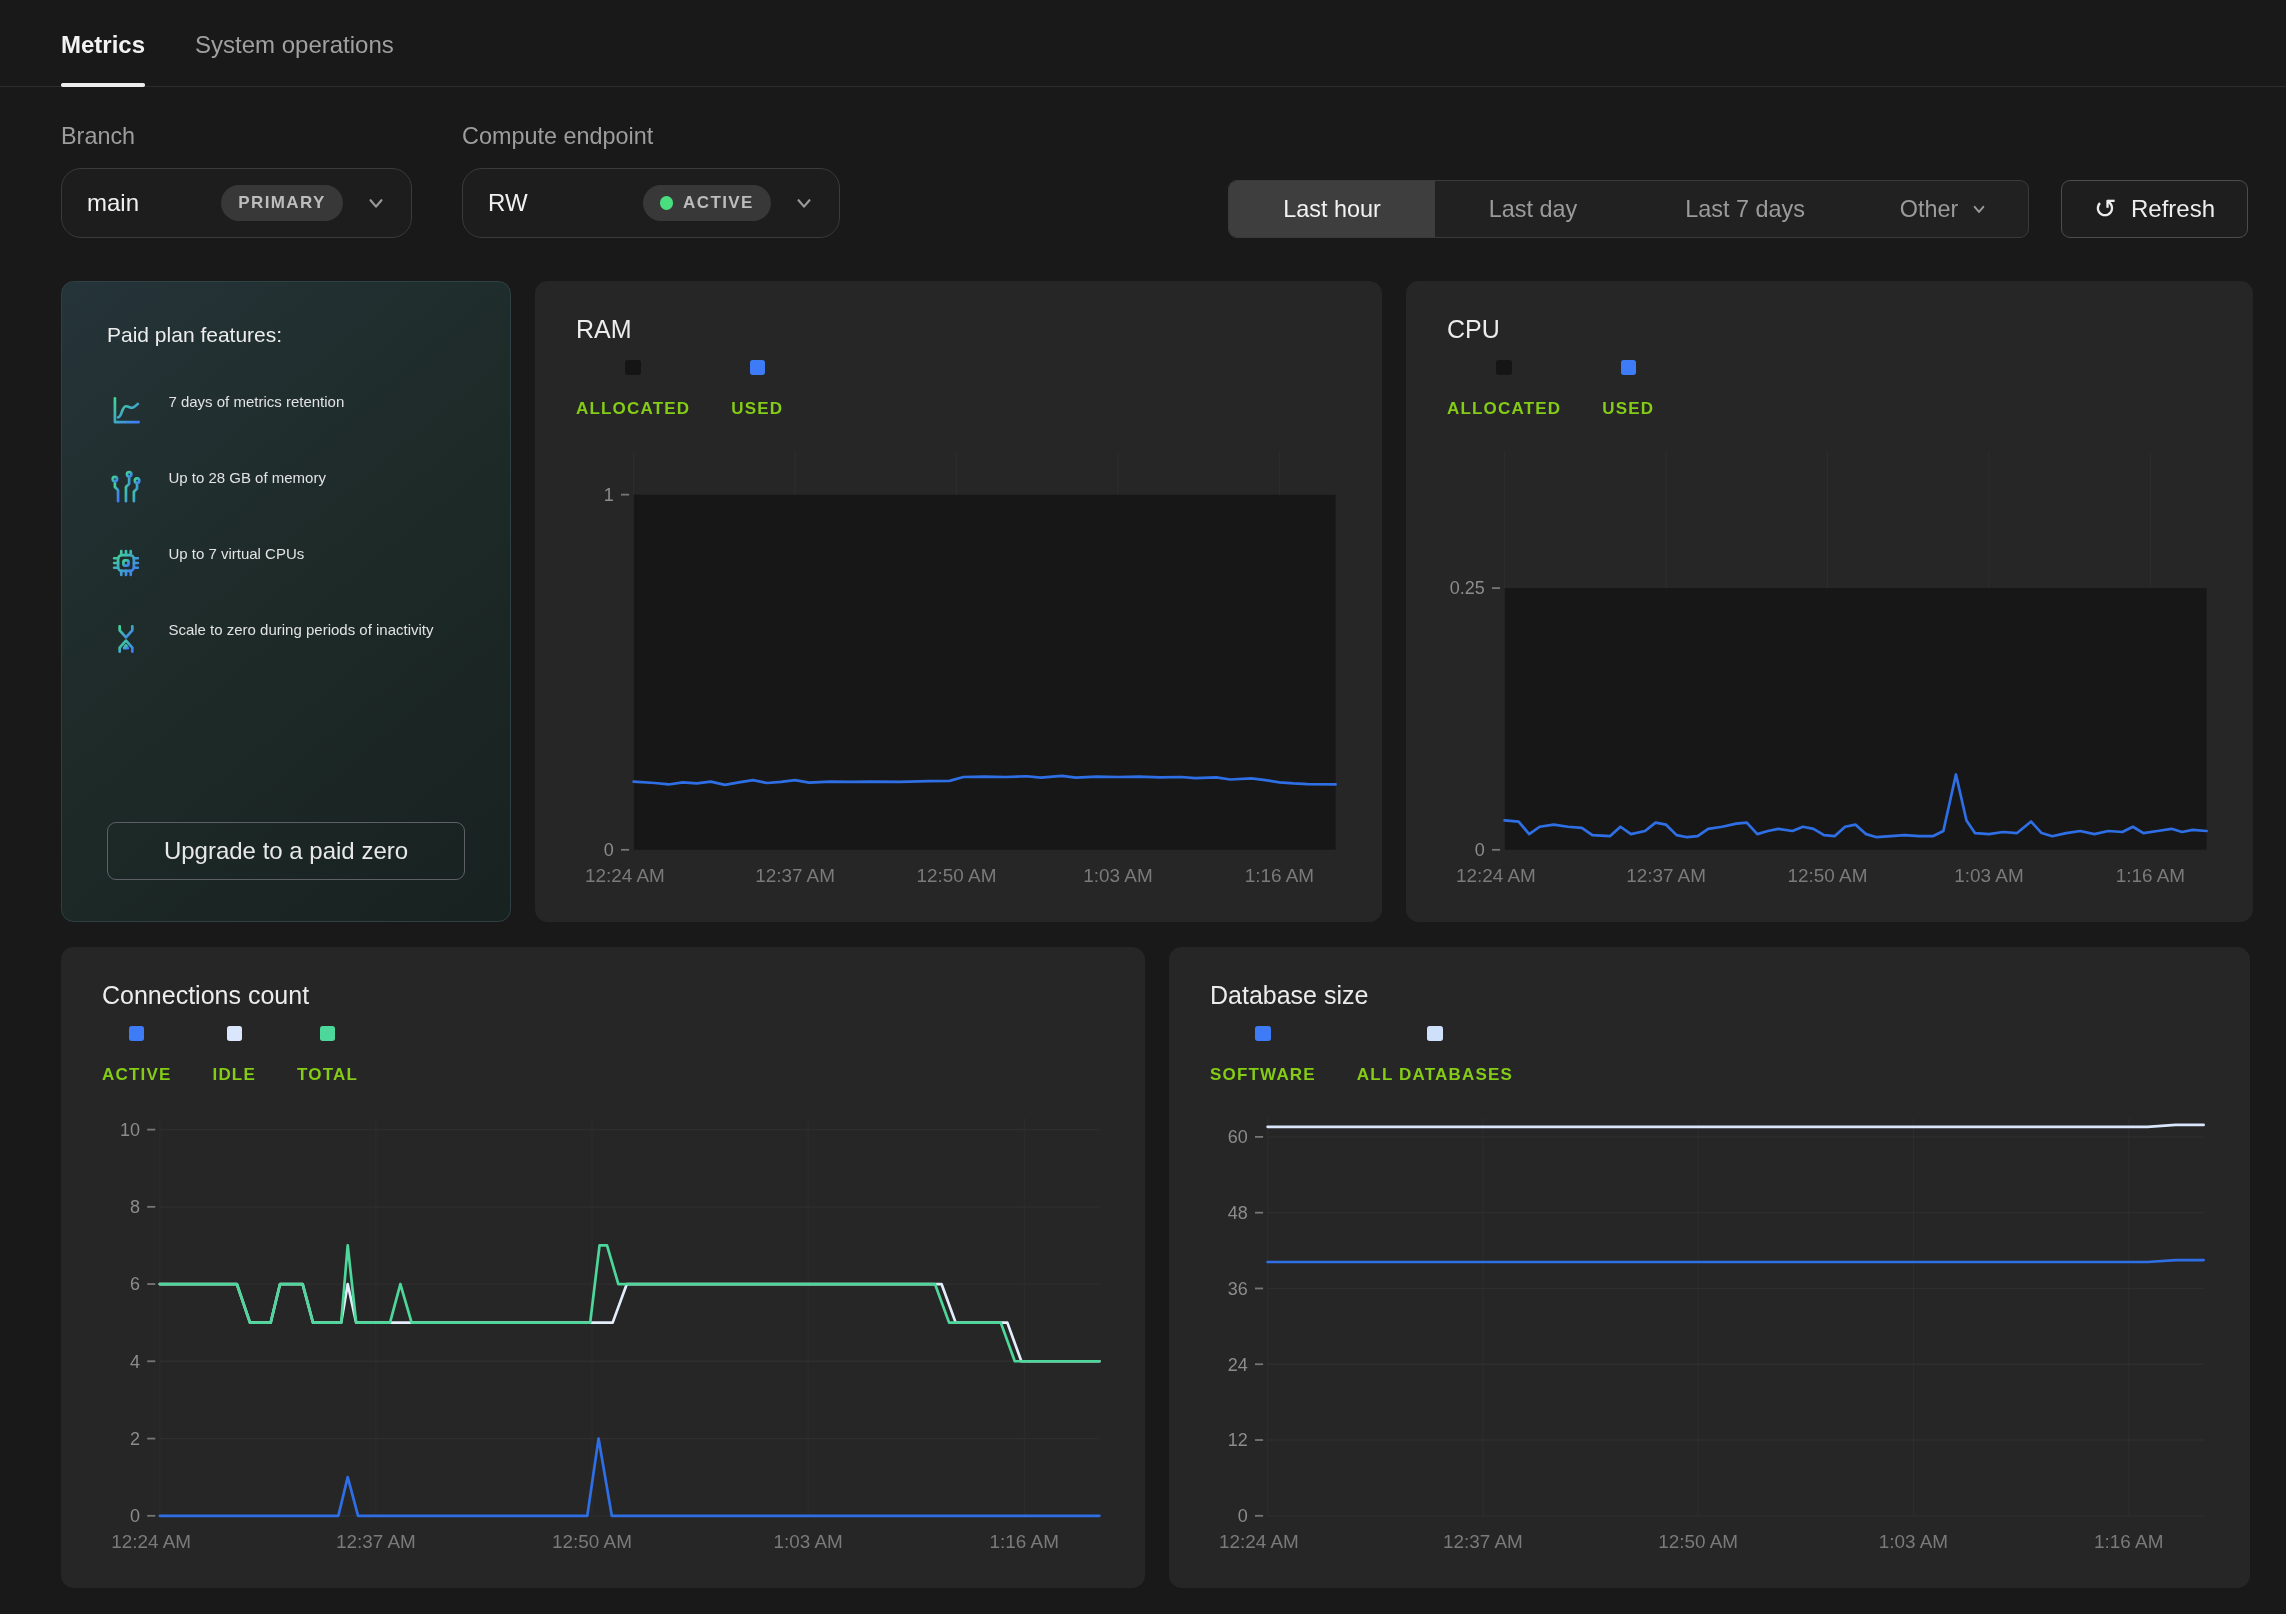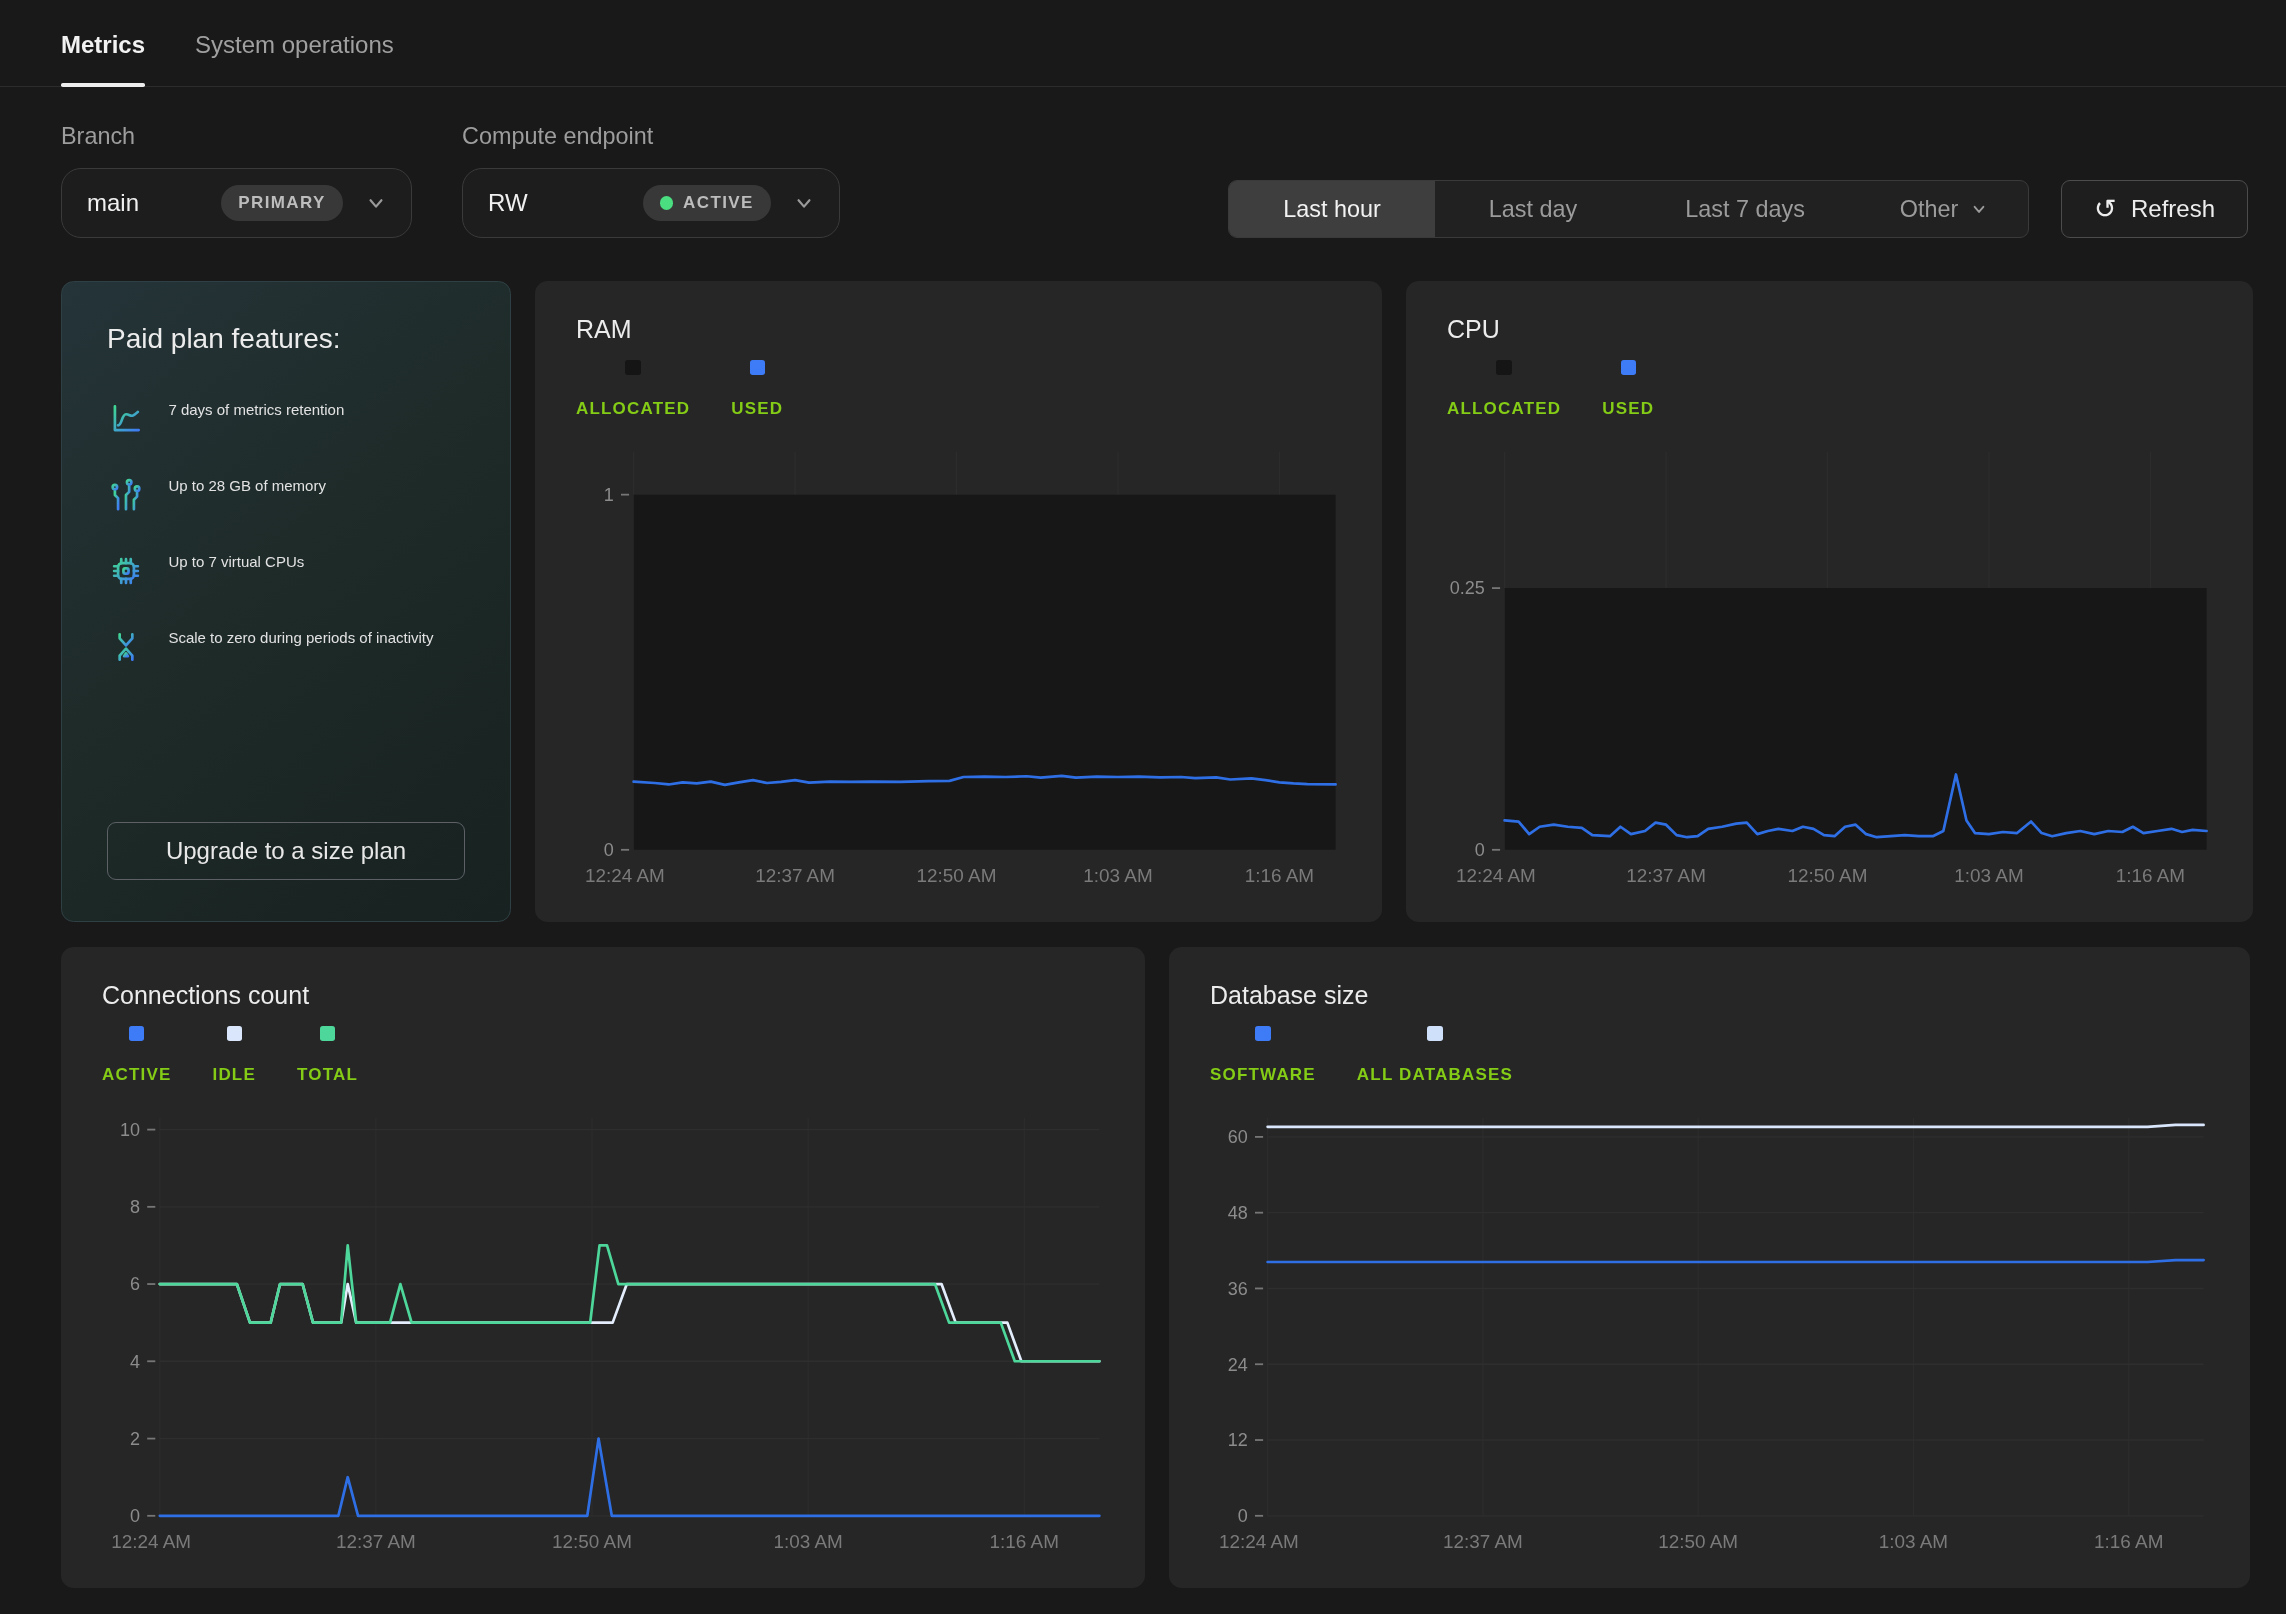--- a/index.html
+++ b/index.html
@@ -35,21 +35,21 @@
   .refresh-btn { margin-left:32px; height:58px; border:0.9px solid #4c4c4c; border-radius:9px; padding:0 32px; display:flex; align-items:center; gap:14.4px; font-size:24px; color:#ededed; background:#1e1e1e; cursor:pointer; }
   .refresh-glyph { font-size:27px; line-height:1; color:#ededed; }
   
   .grid { padding:43px 38px 0 61px; display:flex; flex-direction:column; gap:25px; }
   .row { display:flex; gap:24px; }
   .card { background:#262626; border-radius:12.6px; padding:34px 41px; }
   .paid-card { width:450px; height:641px; flex:none; padding:41px 45px;
     background:linear-gradient(140deg,#253439 0%, #1e2b29 45%, #182220 100%);
     border:0.9px solid #2f4044; display:flex; flex-direction:column; }
   .chart-card { flex:1; height:641px; }
-  .paid-title { font-size:28px; color:#ececec; margin-bottom:45px; }
+  .paid-title { font-size:21px; color:#ececec; margin-bottom:45px; }
   .feature { display:flex; gap:23.4px; align-items:flex-start; margin-bottom:38px; font-size:15px; color:#e2e2e2; line-height:1.32;text-align:right; }
   .feature svg { flex:none; width:38px; height:38px; }
   .upgrade-btn { margin-top:auto; width:100%; height:58px; border:0.9px solid #5d6166; border-radius:9px; background:transparent; color:#e8e8e8; font-size:24px; font-family:"Liberation Sans",sans-serif; cursor:pointer; }
   .chart-title { font-size:25px; color:#ececec; font-weight:500; margin-bottom:16px; }
   .legend { display:flex; gap:41px; margin-bottom:23.4px; }
   .legend-item { display:flex; align-items:center; gap:24px; font-size:17px; letter-spacing:.07em; color:#84cc16; font-weight:700;flex-direction:column; }
   .swatch { width:15.3px; height:15.3px; border-radius:2.7px; flex:none; }
   svg.chart { display:block; }
   svg.chart text { font-family:"Liberation Sans",sans-serif; }
 </style>
@@ -157,21 +157,21 @@
         <svg viewBox="0 0 24 24" fill="none" stroke="url(#gb)" stroke-width="1.7" stroke-linecap="round" stroke-linejoin="round">
           <path d="M7 4 h10"></path>
           <path d="M7 20 h10"></path>
           <path d="M8 4 v2.5 L12 11 L16 6.5 V4"></path>
           <path d="M8 20 v-2.5 L12 13 L16 17.5 V20"></path>
           <path d="M10.8 17.8 L12 16 L13.2 17.8 Z"></path>
         </svg>
         <span>Scale to zero during periods of inactivity</span>
       </div>
 
-      <button class="upgrade-btn">Upgrade to a size plan</button>
+      <button class="upgrade-btn">Upgrade to a paid zero</button>
     </div>
 
     <div class="card chart-card">
       <div class="chart-title">RAM</div>
       <div class="legend">
         <div class="legend-item">
           <span class="swatch" style="background: rgb(21, 21, 21);"></span>
           <span>ALLOCATED</span>
         </div>
         <div class="legend-item">

